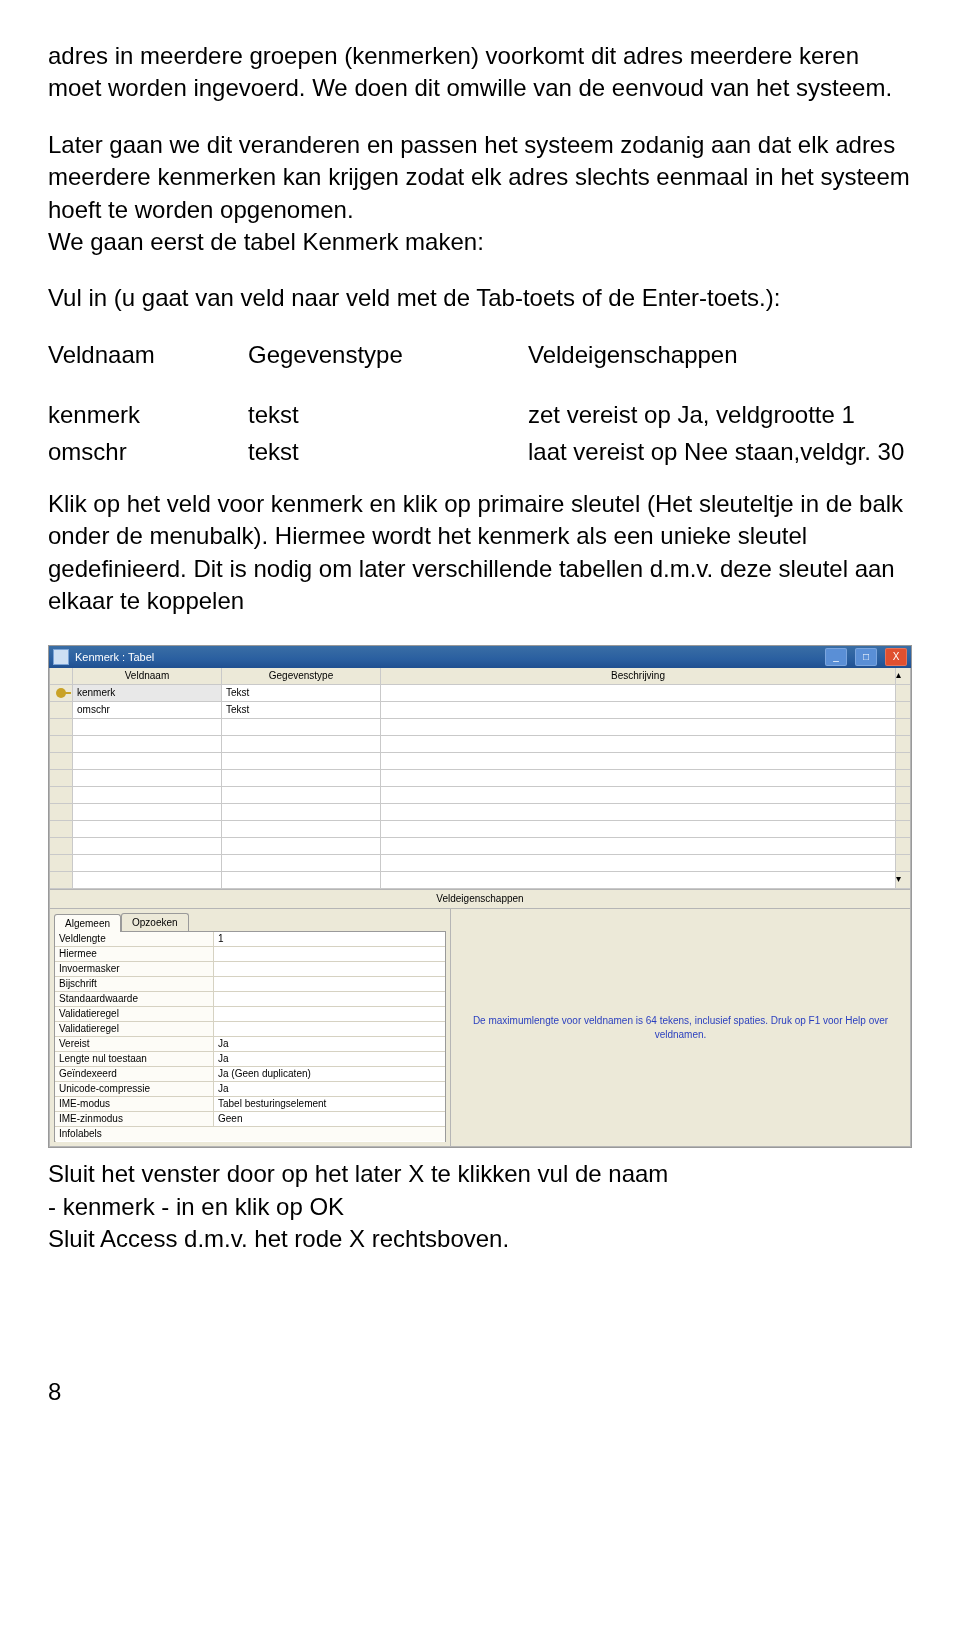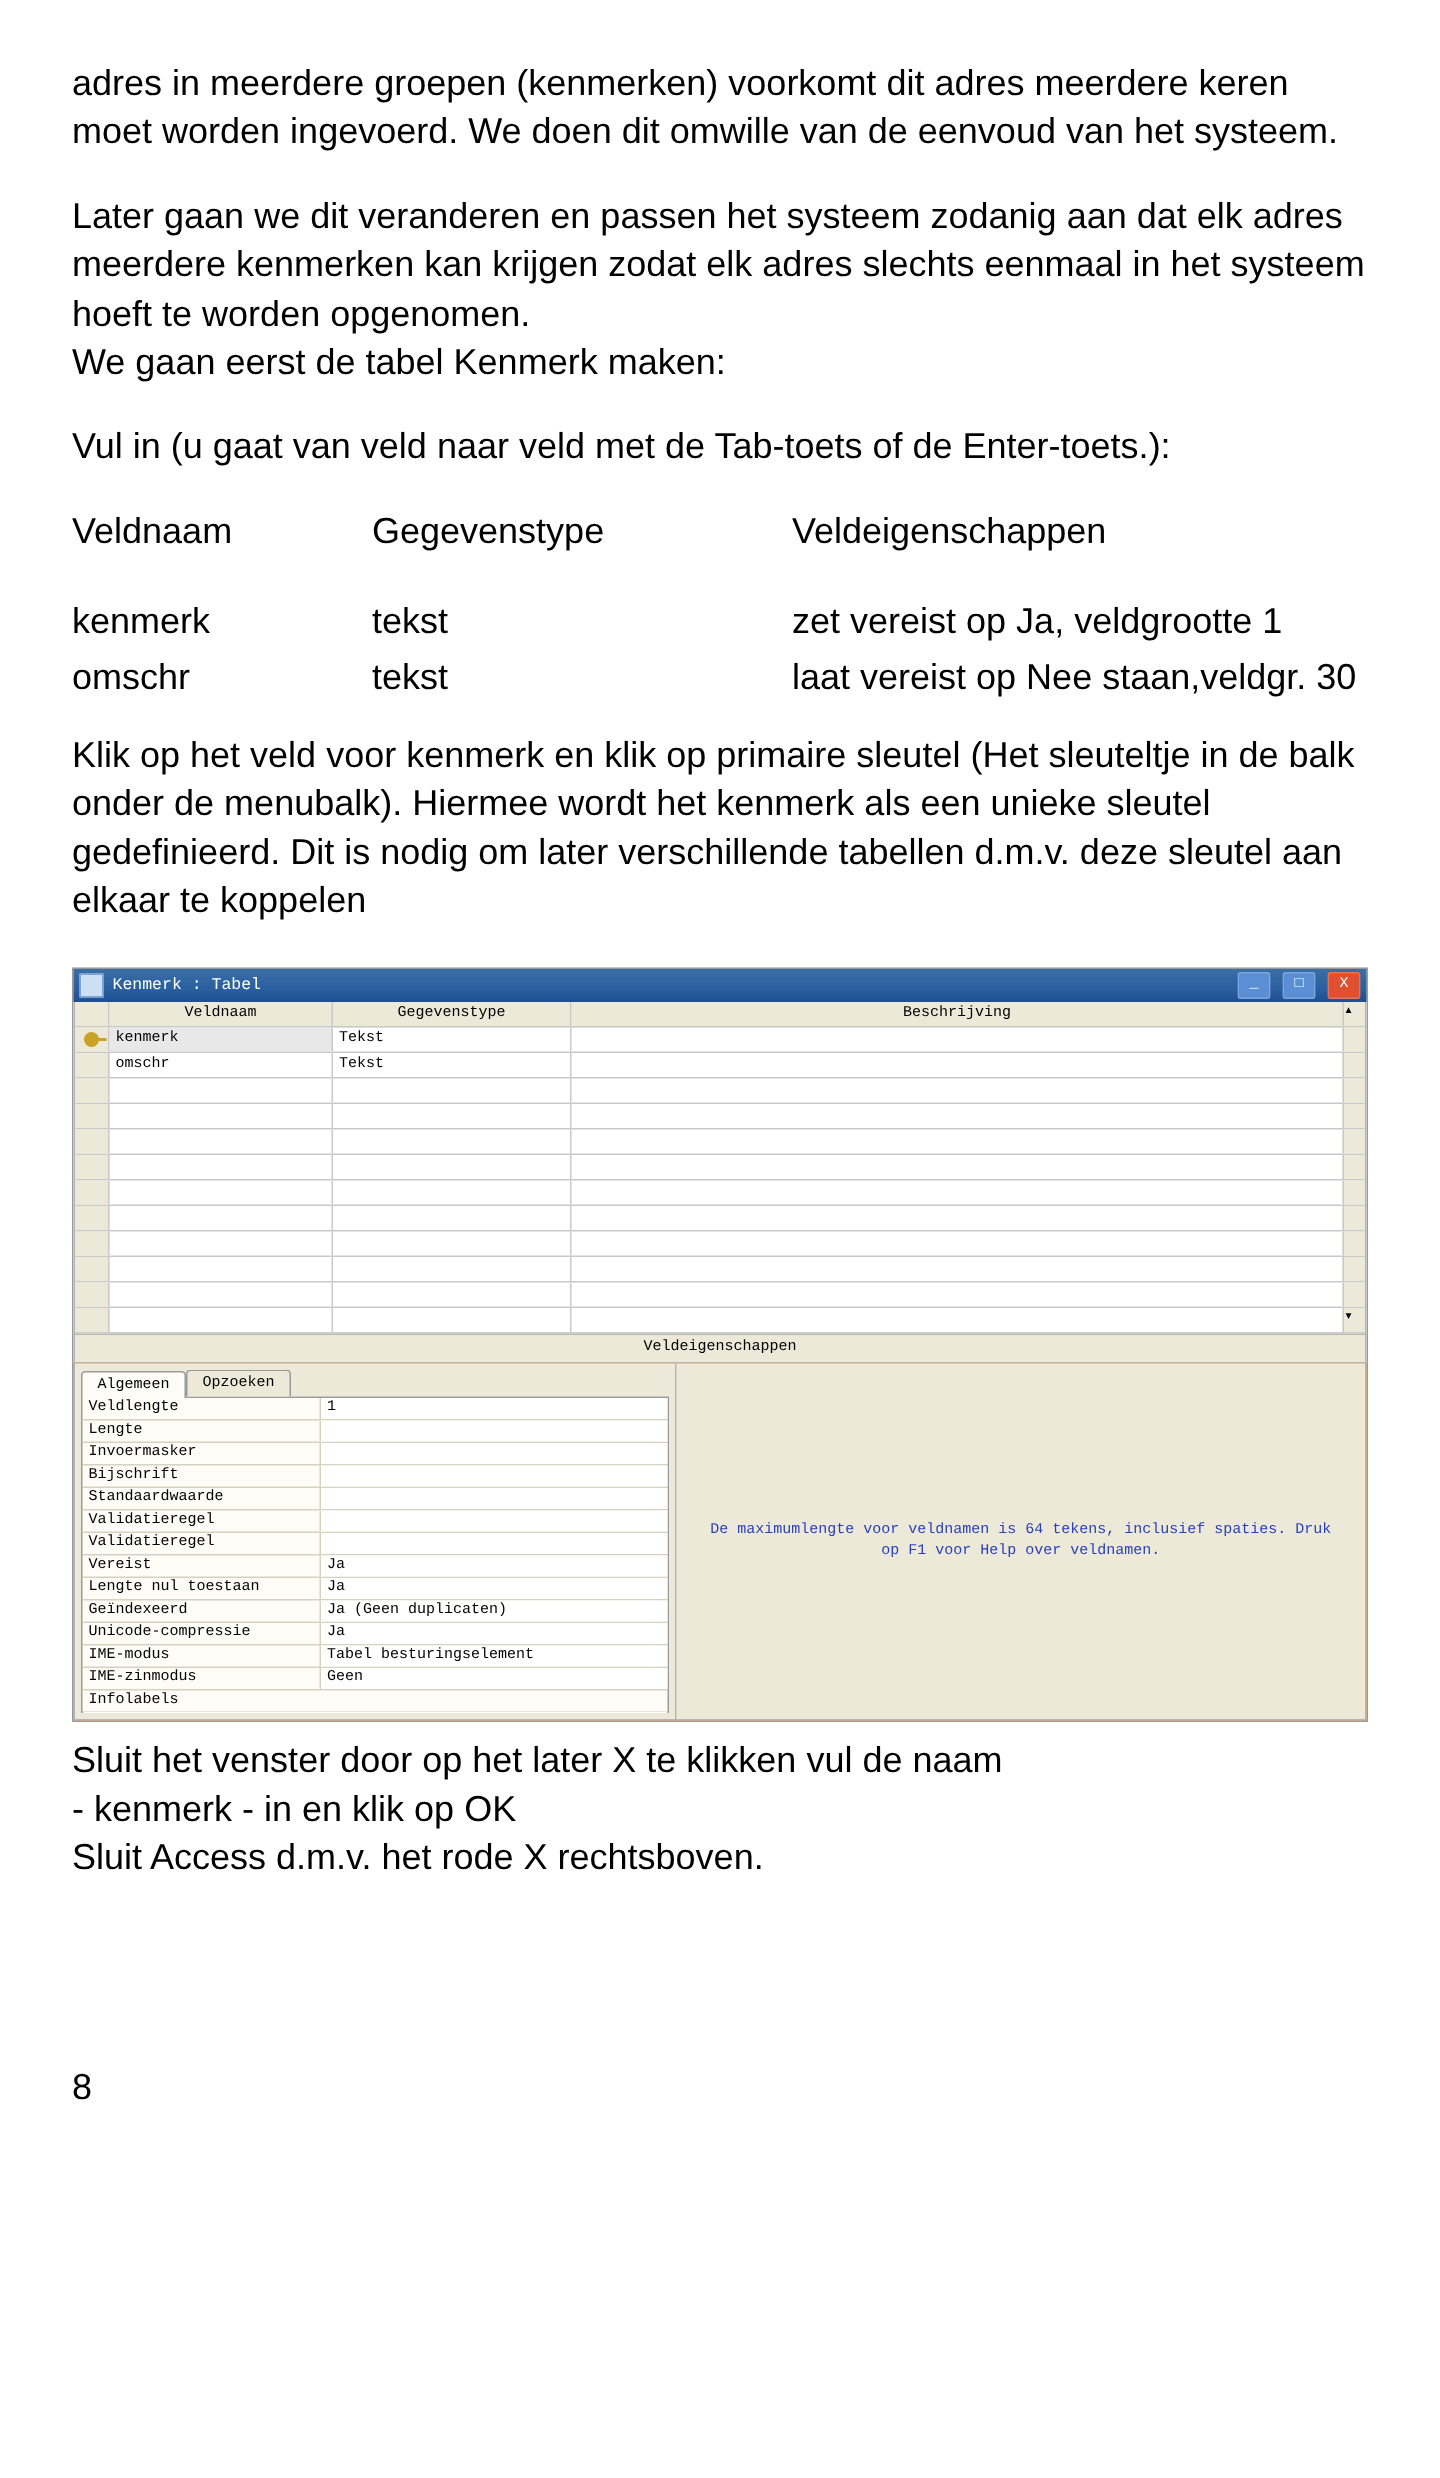--- a/index.html
+++ b/index.html
@@ -14,21 +14,21 @@
     box-sizing: border-box;
   }
   .para { margin: 0 0 24px 0; }
   .row3 { display: flex; margin: 4px 0; }
   .row3 > span:nth-child(1) { width: 200px; }
   .row3 > span:nth-child(2) { width: 280px; }
   .row3 > span:nth-child(3) { flex: 1; }
   .screenshot {
     margin: 28px 0 10px 0;
     border: 1px solid #999;
-    font-family: Liberation Mono, monospace;
+    font-family: Liberation Sans, sans-serif;
     font-size: 11px;
     background: #ece9d8;
   }
   .titlebar {
     display: flex;
     align-items: center;
     height: 22px;
     background: linear-gradient(#3a6ea5,#2a5fa0 60%,#1f4f90);
     color: #fff;
     padding: 0 4px;
@@ -236,21 +236,21 @@
       <div class="tabs">
         <div class="tab active">Algemeen</div>
         <div class="tab">Opzoeken</div>
       </div>
       <div class="prop-grid">
         <div class="prop-row">
             <span class="prop-label">Veldlengte</span>
             <span class="prop-val">1</span>
           </div>
         <div class="prop-row">
-            <span class="prop-label">Lengte</span>
+            <span class="prop-label">Hiermee</span>
             <span class="prop-val"></span>
           </div>
         <div class="prop-row">
             <span class="prop-label">Invoermasker</span>
             <span class="prop-val"></span>
           </div>
         <div class="prop-row">
             <span class="prop-label">Bijschrift</span>
             <span class="prop-val"></span>
           </div>

